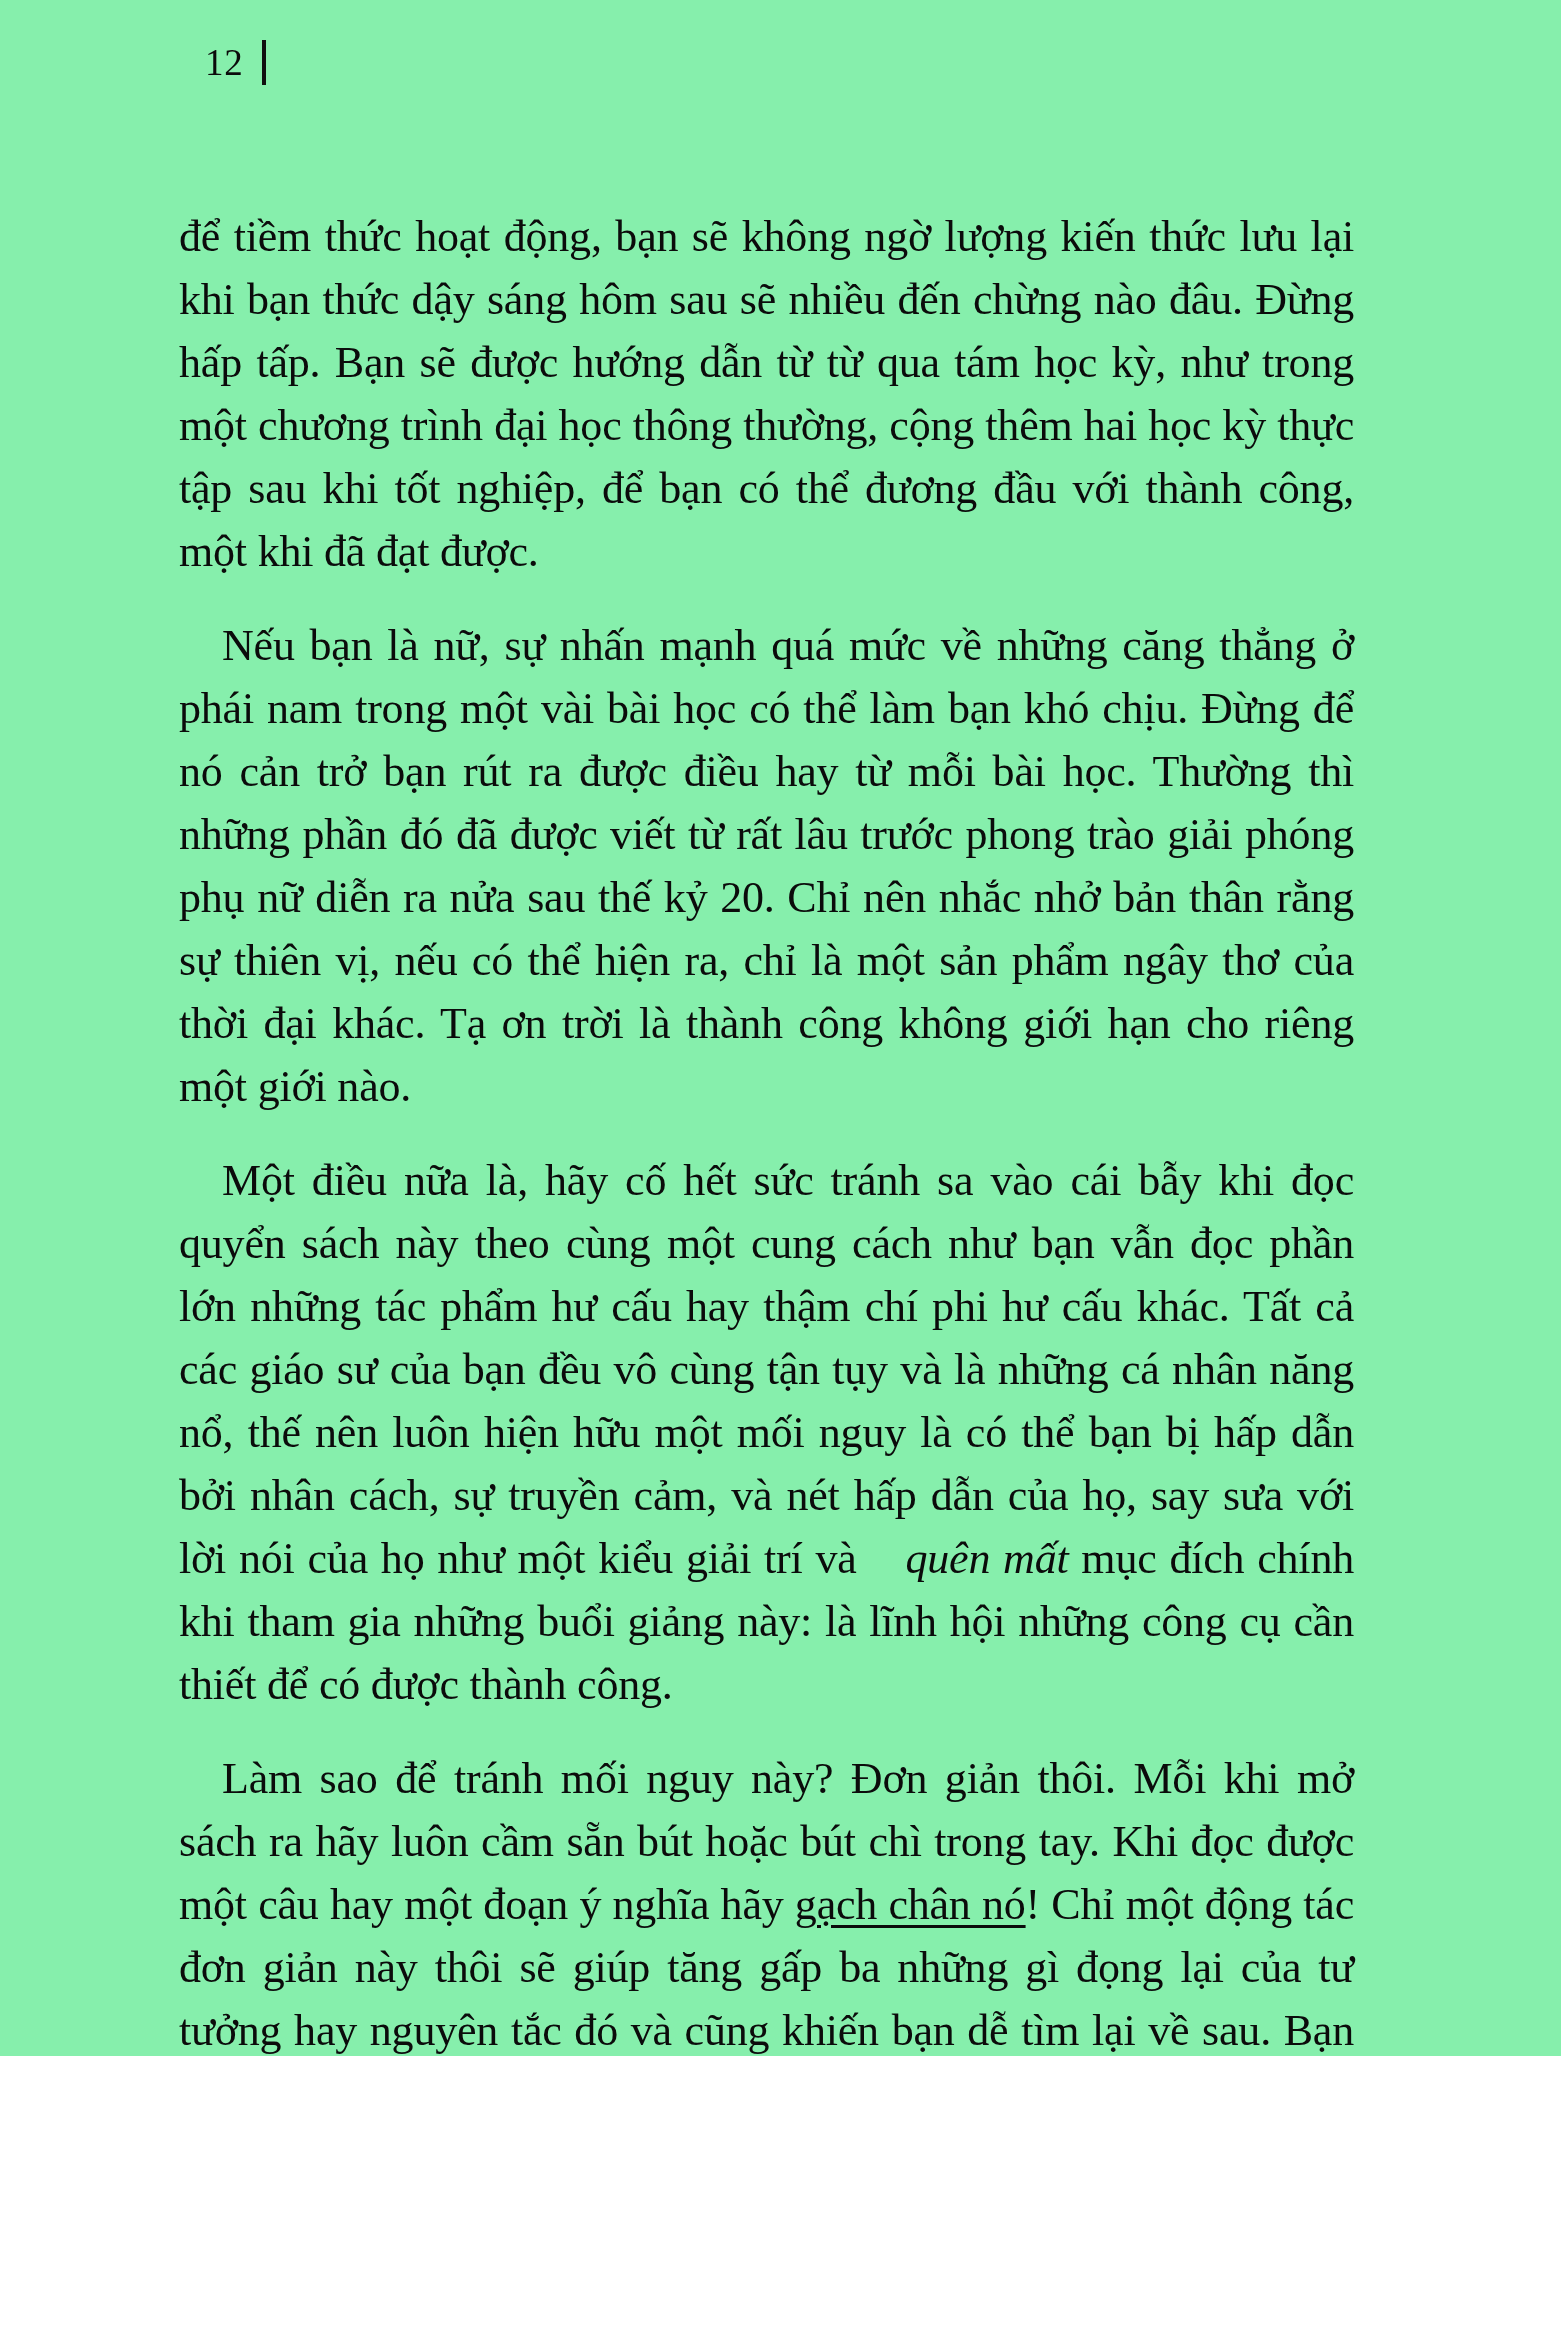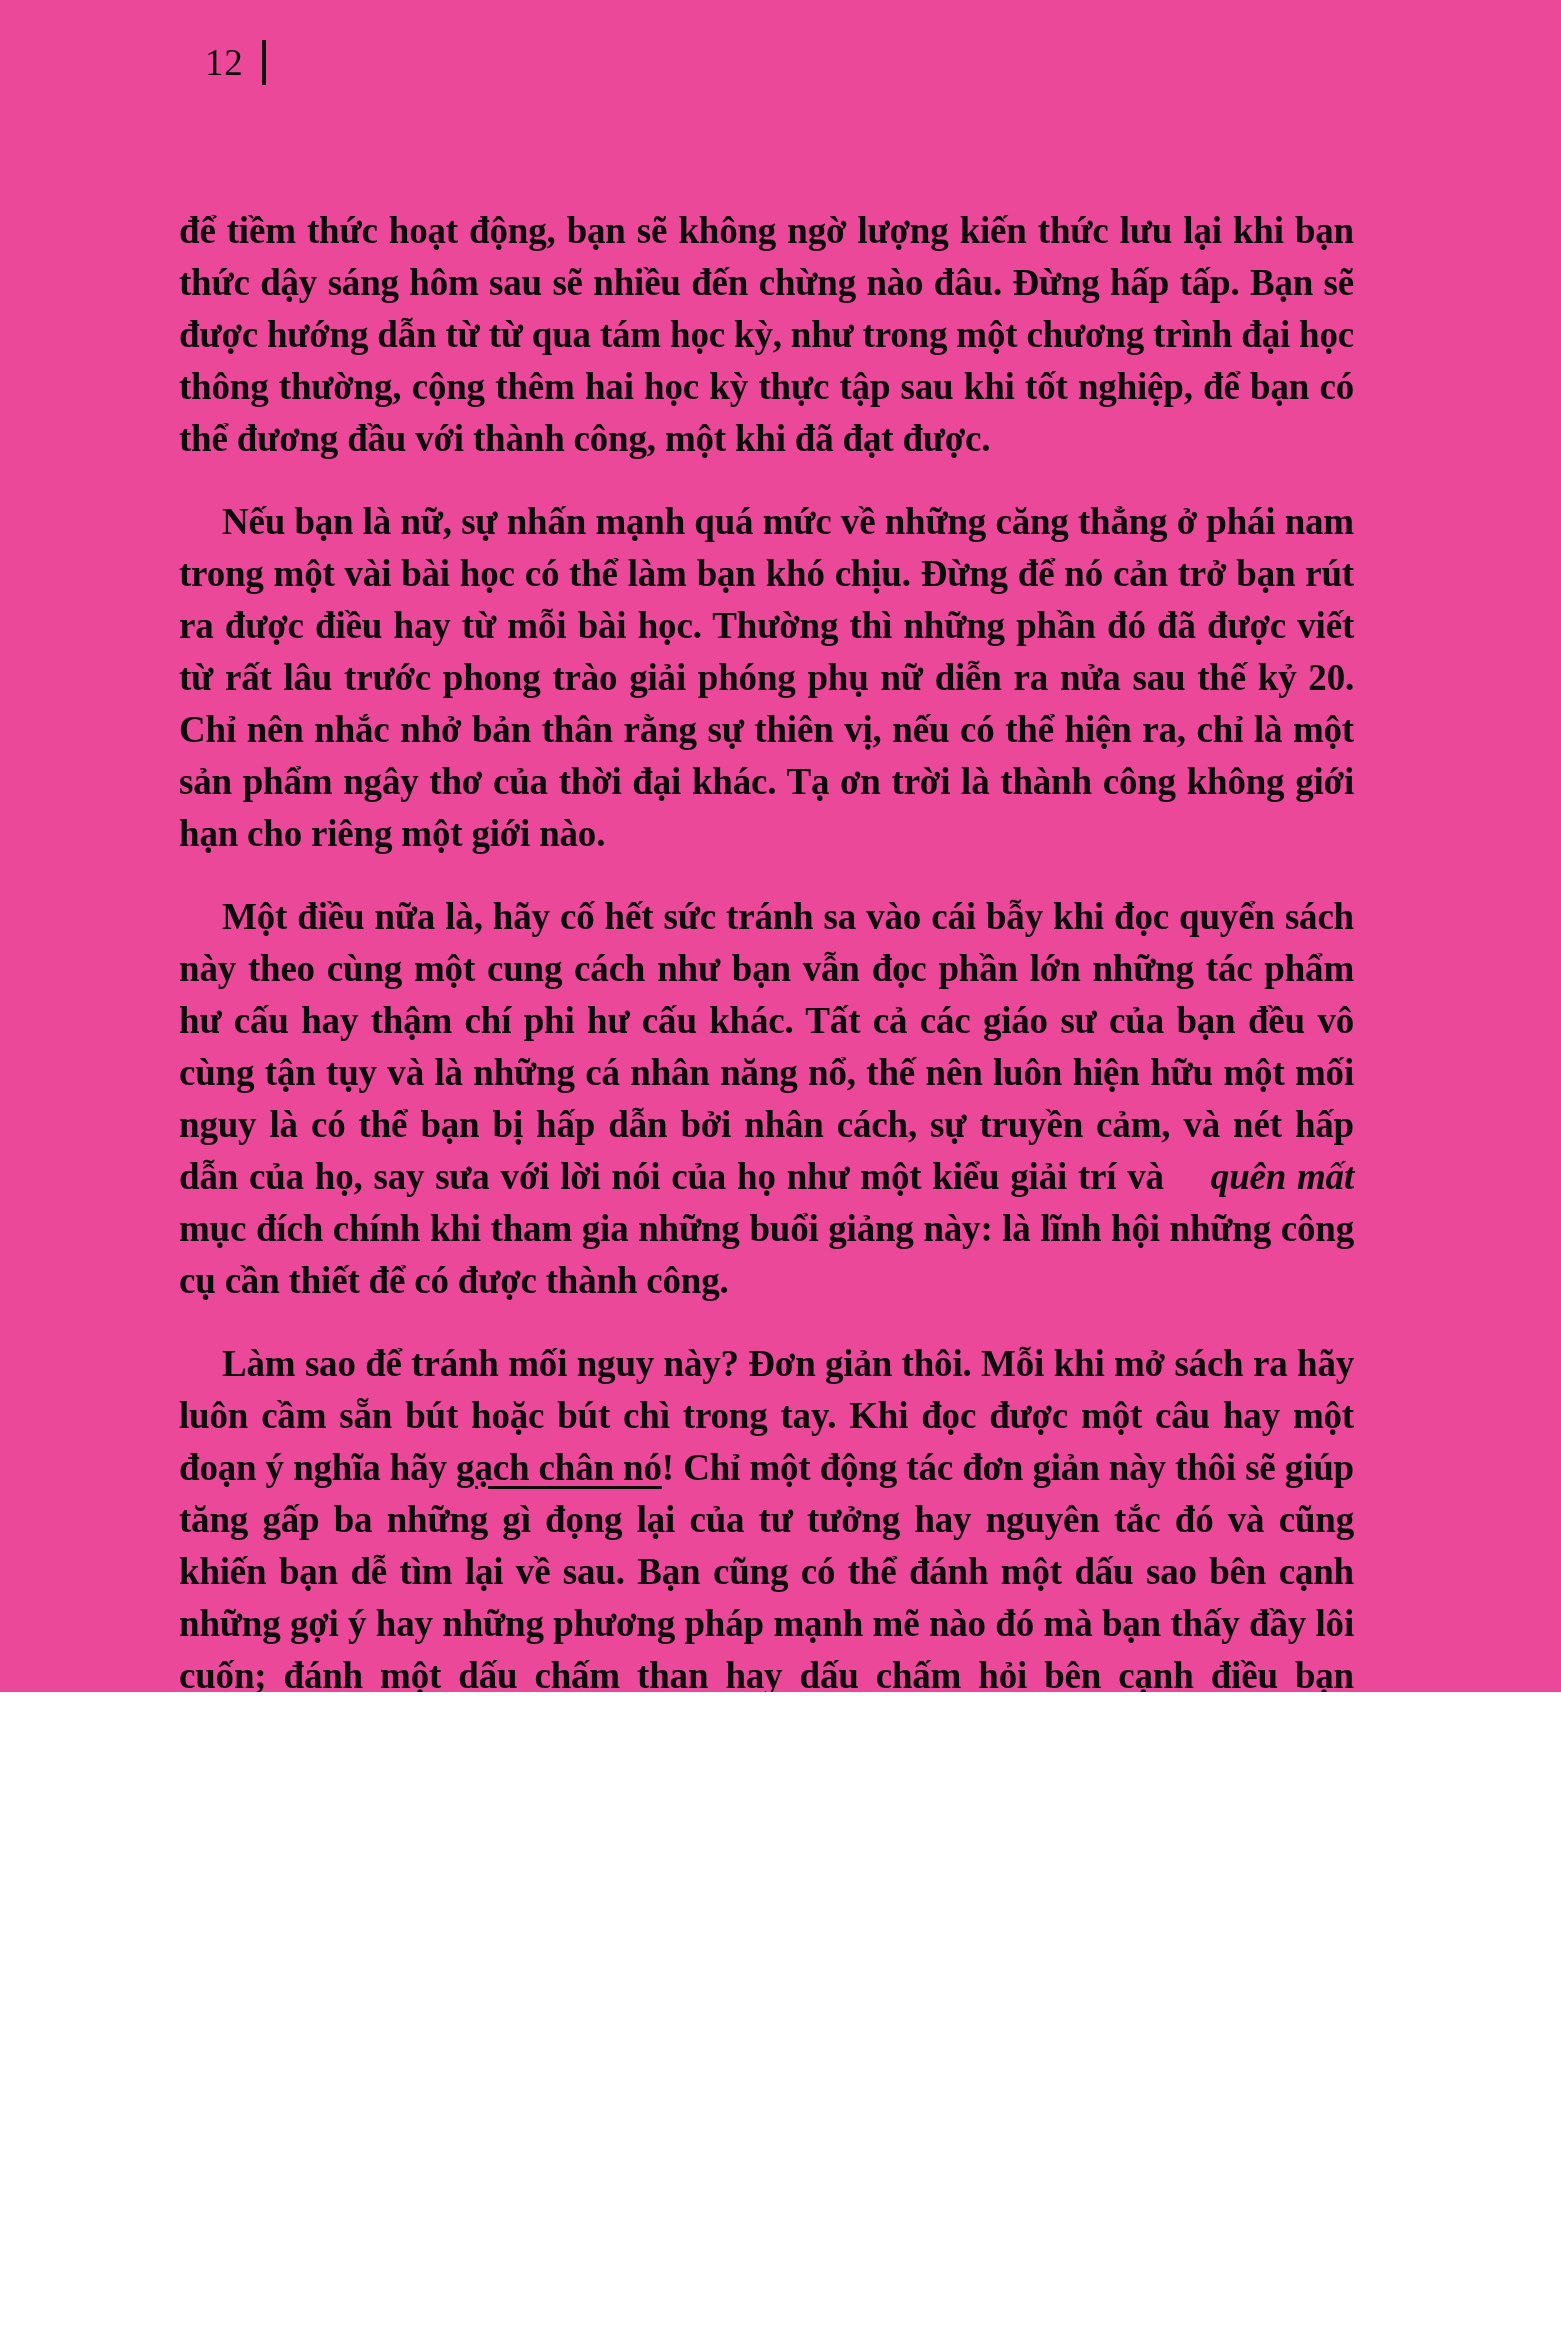--- a/index.html
+++ b/index.html
@@ -3,22 +3,22 @@
 <meta charset="utf-8">
 <style>
   html, body {
     margin: 0;
     padding: 0;
     background: #ffffff;
   }
   .page {
     position: relative;
     width: 1561px;
-    height: 1692px;
-    background: #ec4899;
+    height: 2056px;
+    background: #86efac;
     color: #0b0b0b;
     font-family: "Liberation Serif", "DejaVu Serif", serif;
     overflow: hidden;
   }
   .page-header {
     position: absolute;
     top: 40px;
     left: 205px;
     display: flex;
     align-items: center;
@@ -38,27 +38,26 @@
   }
   .book-title {
     font-variant: small-caps;
     letter-spacing: 1.2px;
   }
   .body-text {
     position: absolute;
     top: 205px;
     left: 179px;
     width: 1175px;
-    font-size: 37px;
-    line-height: 52px;
+    font-size: 44px;
+    line-height: 63px;
     letter-spacing: -0.2px;
     text-align: justify;
     text-justify: inter-word;
     color: #0b0b0b;
-    font-weight: bold;
   }
   .para {
     margin: 0;
   }
   .para + .para {
     margin-top: 31px;
   }
   .para.indent {
     text-indent: 43px;
   }

